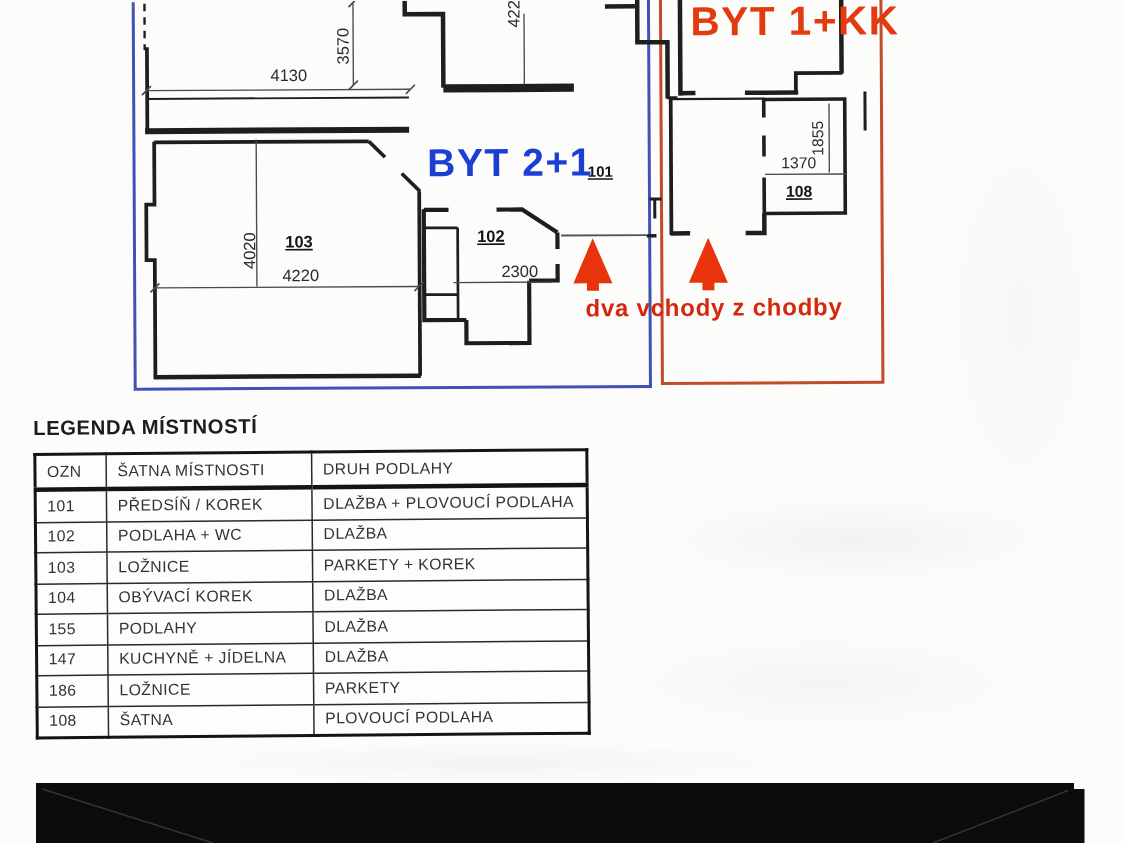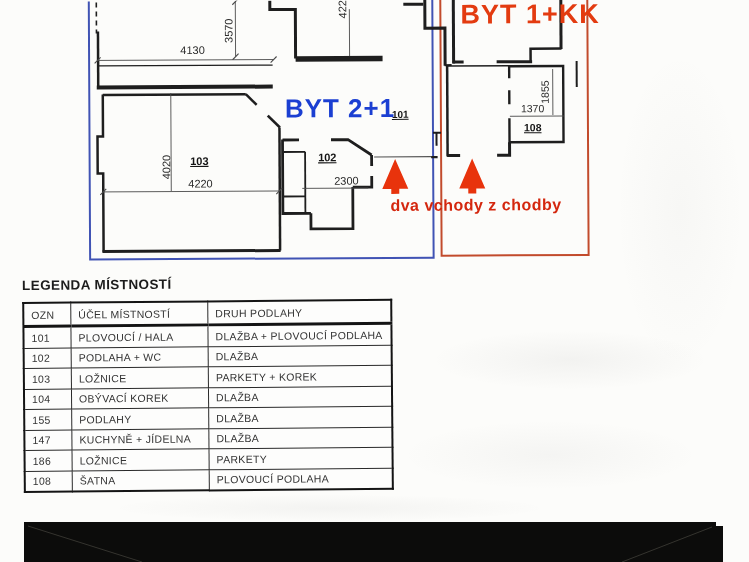--- a/index.html
+++ b/index.html
@@ -137,28 +137,28 @@
     </g>
     <text x="390" y="211" font-size="16" font-weight="bold" fill="#d4270e" letter-spacing="0.5">dva vchody z chodby</text>
   </svg>
 
   <div class="legend">
     <p class="legend-title">LEGENDA MÍSTNOSTÍ</p>
     <table class="legend-table">
       <thead>
         <tr>
           <th class="col-ozn">OZN</th>
-          <th class="col-ucel">ÚČEL MÍSTNOSTÍ</th>
+          <th class="col-ucel">ŠATNA MÍSTNOSTI</th>
           <th class="col-druh">DRUH PODLAHY</th>
         </tr>
       </thead>
       <tbody>
         <tr>
           <td>101</td>
-          <td>PLOVOUCÍ / HALA</td>
+          <td>PŘEDSÍŇ / KOREK</td>
           <td>DLAŽBA + PLOVOUCÍ PODLAHA</td>
         </tr>
         <tr>
           <td>102</td>
           <td>PODLAHA + WC</td>
           <td>DLAŽBA</td>
         </tr>
         <tr>
           <td>103</td>
           <td>LOŽNICE</td>

